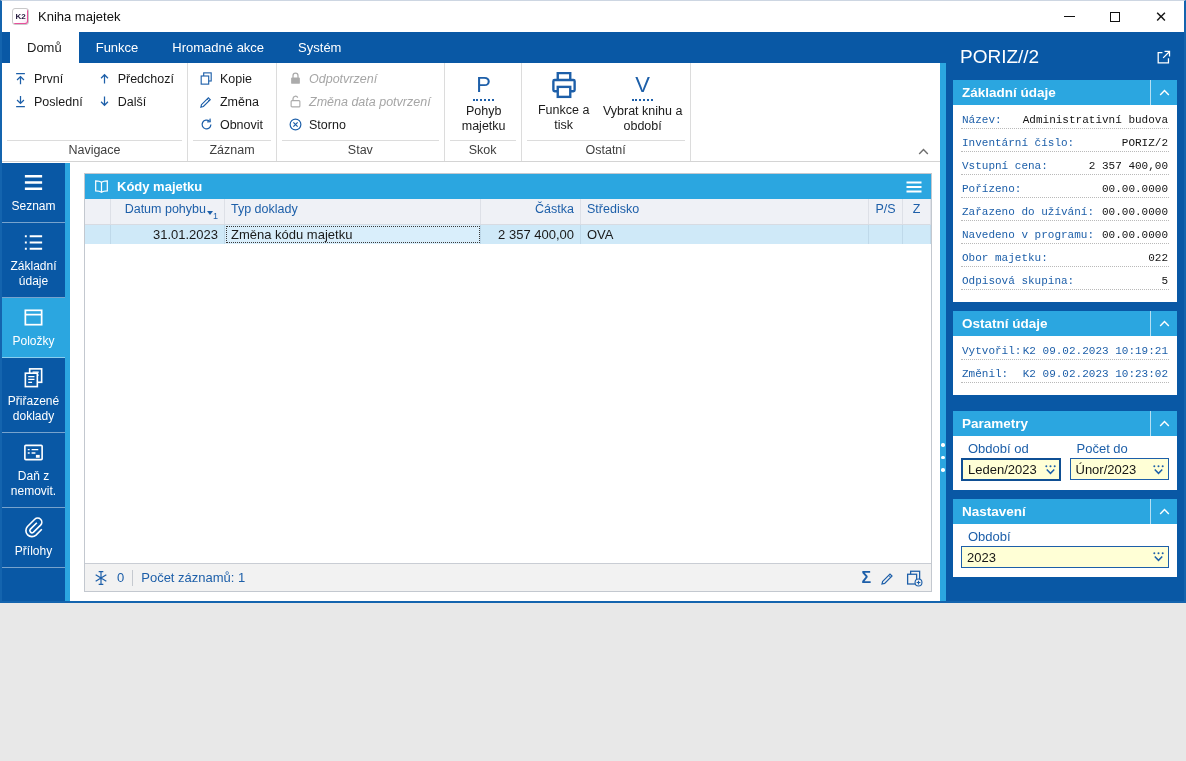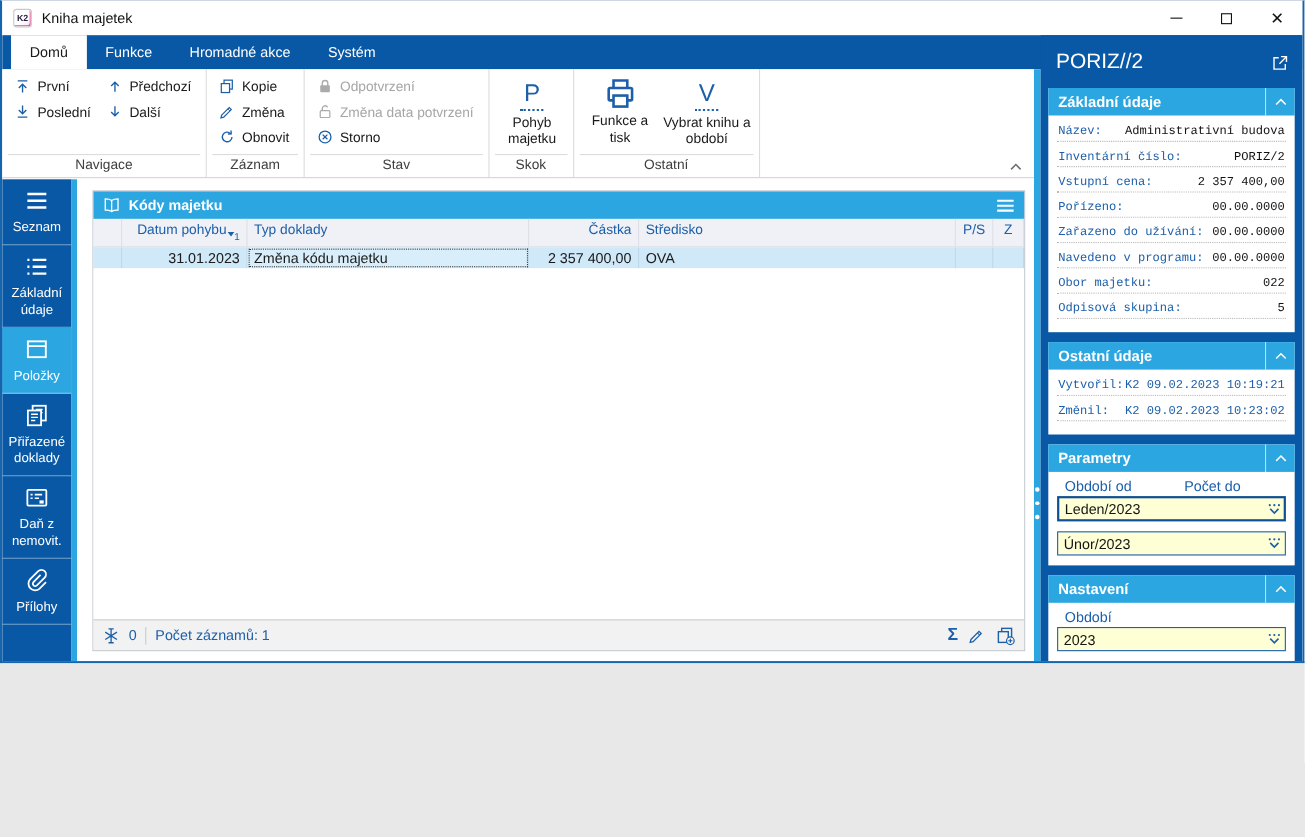--- a/index.html
+++ b/index.html
@@ -34,21 +34,21 @@
             border-bottom:1px solid #d4d4d4; display:flex; }
   .rgroup { border-right:1px solid #dcdcdc; display:flex; flex-direction:column; }
   .rgroup-content { flex:1; display:flex; padding:4px 4px 0 6px; }
   .rgroup-label { border-top:1px solid #dcdcdc; margin:0 5px; text-align:center;
                   font-size:12.5px; color:#3f3f3f; padding:2px 0 4px; }
   .rgrid { display:grid; grid-template-columns:auto auto; align-content:flex-start; }
   .rcol { display:flex; flex-direction:column; align-content:flex-start; }
   .rbtn-sm { display:flex; align-items:center; gap:6px; height:23px; padding:0 9px 0 5px;
              font-size:12.5px; color:#1a1a1a; white-space:nowrap; cursor:default; }
   .rbtn-sm .ic { width:15px; height:15px; color:#1d5fa9; flex:none; }
-  .rbtn-sm.disabled { color:#a6a6a6; }
+  .rbtn-sm.disabled { color:#a6a6a6;font-style:italic; }
   .rbtn-sm.disabled .ic { color:#b5b5b5; }
   .rbtn-lg { width:66px; display:flex; flex-direction:column; align-items:center; padding-top:3px; }
   .rbtn-lg .ic { width:30px; height:30px; color:#1d5fa9; }
   .rbtn-lg .lbl { font-size:12.5px; color:#1a1a1a; text-align:center; line-height:1.2; margin-top:3px; }
   .letter-ic { font-size:22px; line-height:26px; color:#1d5fa9; border-bottom:2px dotted #1d5fa9;
                padding:0 3px 1px; margin-top:2px; }
   .lock-green { color:#3cae4c !important; }
   .lock-gray  { color:#ababab !important; }
   .ribbon-collapse { position:absolute; right:10px; bottom:3px; width:13px; height:13px; color:#6e6e6e; }
 
@@ -113,21 +113,21 @@
   .card-head .chev .ic { width:13px; height:13px; color:#fff; }
   .fieldlist { padding:1px 0 10px; }
   .frow { display:flex; justify-content:space-between; align-items:baseline; margin:2px 8px;
           padding:6px 1px 2px; border-bottom:1px dotted #b9b9b9; font-size:11px;font-family:Liberation Mono, monospace; }
   .frow .flabel { color:#1d5fa9; white-space:nowrap; }
   .frow .fvalue { color:#121212; text-align:right; }
   .frow .fvalue.blue { color:#1d5fa9; }
   .formbody { padding:5px 8px 9px; }
   .formlabels { display:flex; gap:9px; }
   .formlabels span { flex:1; color:#1d5fa9; font-size:13px; padding-left:7px; margin-bottom:2px; }
-  .cborow { display:flex; gap:9px;flex-direction:column; }
+  .cborow { display:flex; gap:9px; }
   .combo { position:relative; flex:1; }
   .combo input { width:100%; height:22px; background:#ffffd6; border:1px solid #1d5fa9;
                  font-family:"Liberation Sans",sans-serif; font-size:13px; color:#151515;
                  padding:0 20px 0 5px; outline:none; }
   .combo.focused input { border:2px solid #0f4f94; height:23px; }
   .combo .ic { position:absolute; right:3px; top:50%; transform:translateY(-50%);
                width:15px; height:12px; color:#1d5fa9; }
   .spacer { flex:1; }
 
   svg.ic { display:block; }
@@ -578,21 +578,21 @@
           <span class="combo">
             <input readonly="" value="Únor/2023" style="">
             <svg class="ic" viewBox="0 0 18 14">
                 <use href="#i-dropdown"></use>
               </svg>
           </span>
         </div>
       </div>
     </div>
 
-    <div class="card" style="margin-bottom:0">
+    <div class="card" style="margin-bottom:16px">
       <div class="card-head">
         <span>Nastavení</span>
         <span class="chev">
             <svg class="ic" viewBox="0 0 24 24">
               <use href="#i-chev-up"></use>
             </svg>
           </span>
       </div>
       <div class="formbody">
         <div class="formlabels">

